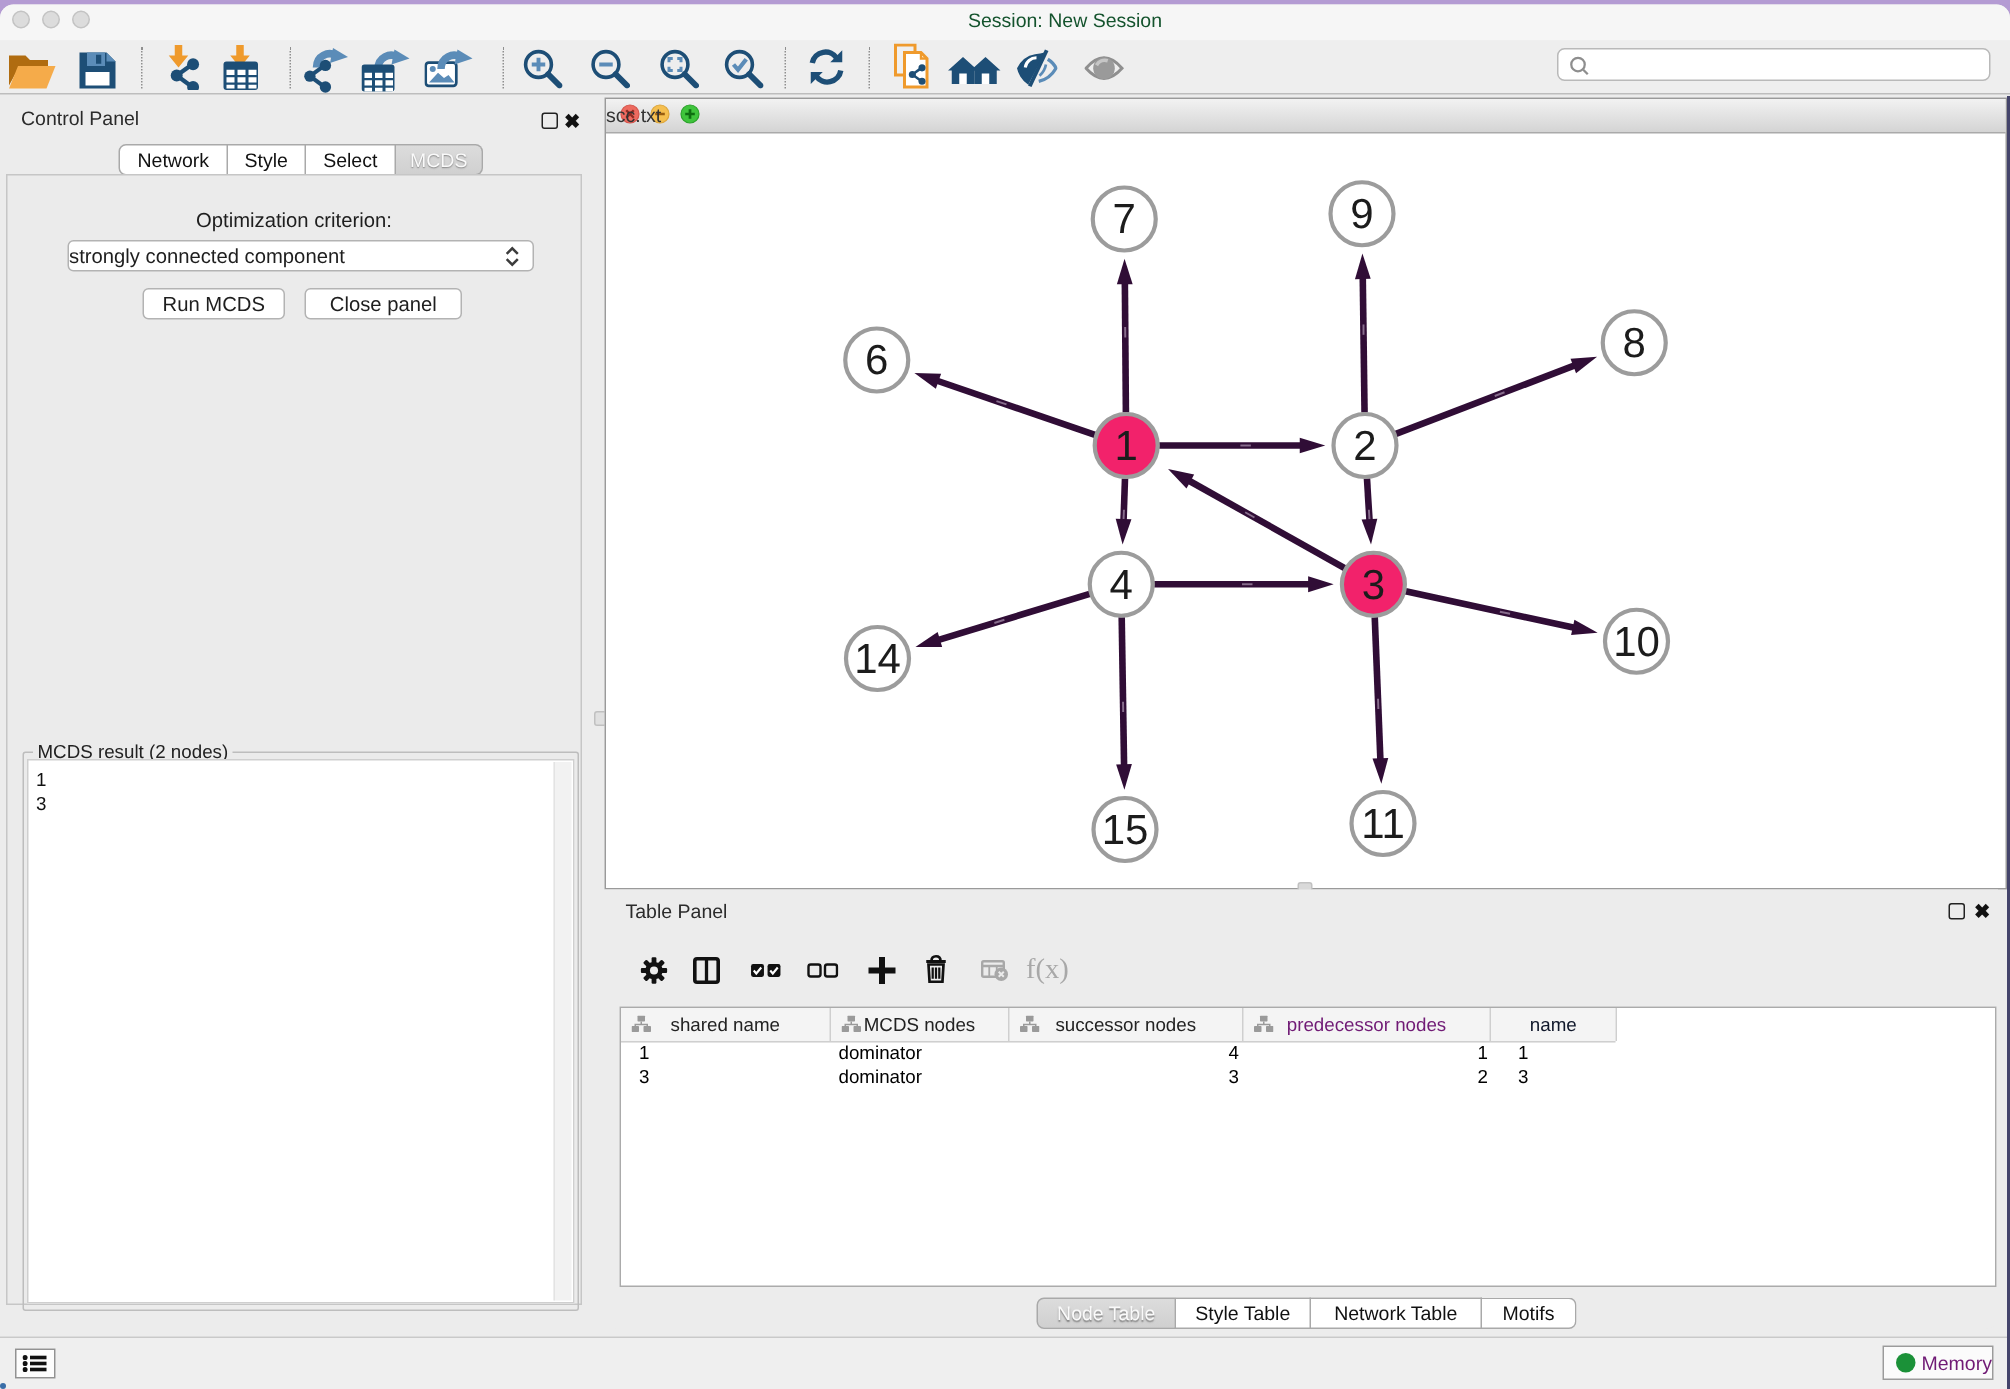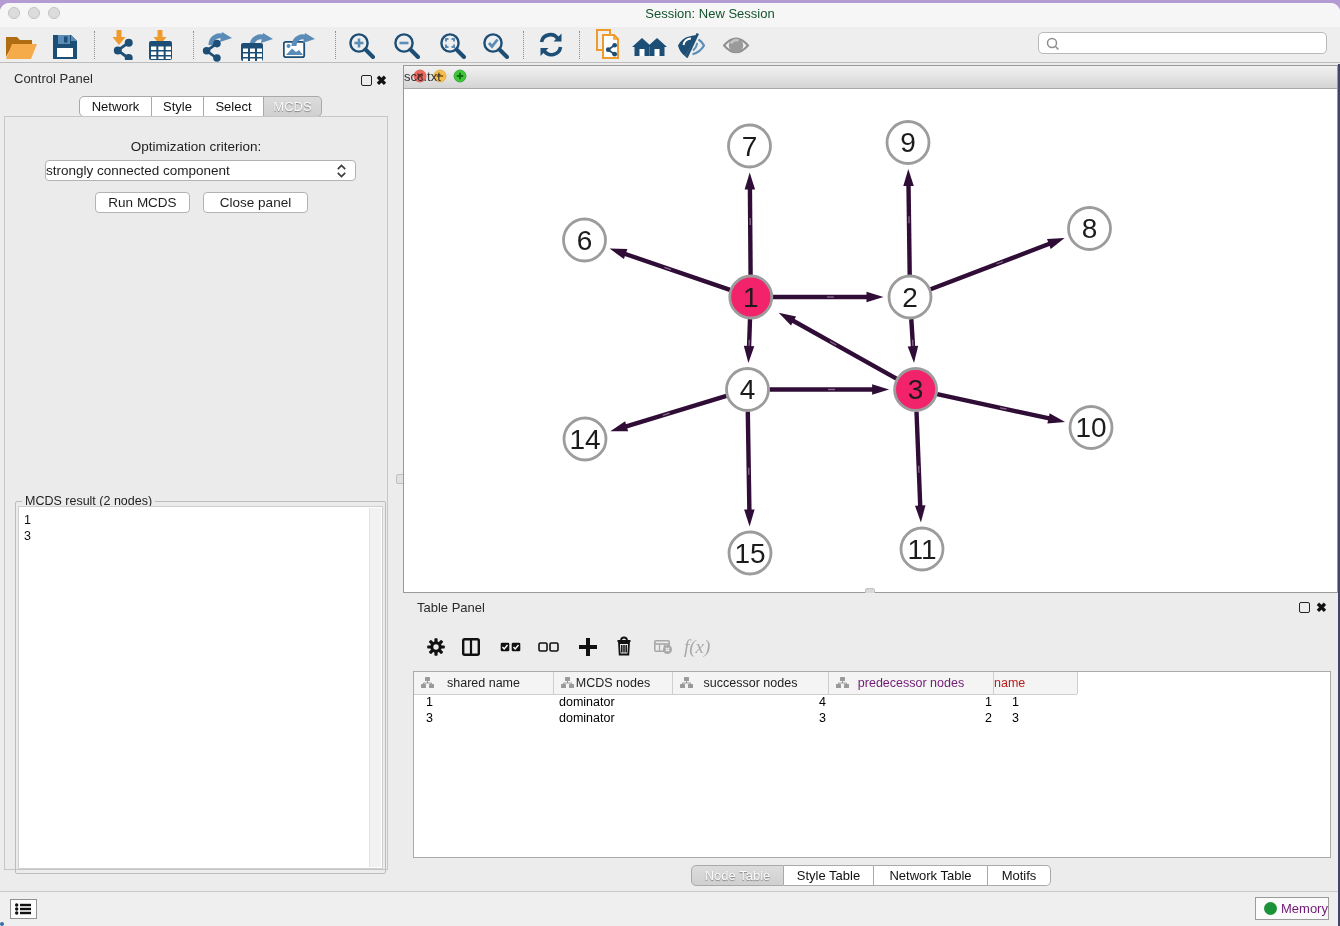--- a/index.html
+++ b/index.html
@@ -392,21 +392,21 @@
 <svg class="abs" width="19" height="15" style="left:654px;top:640px">
     <g>
       <rect x="0.8" y="0.8" width="14.4" height="10.4" rx="1" fill="none" stroke="#a8a8a8" stroke-width="1.6"></rect>
       <line x1="1" y1="4" x2="15" y2="4" stroke="#a8a8a8" stroke-width="1.6"></line>
       <line x1="5.5" y1="4" x2="5.5" y2="11" stroke="#a8a8a8" stroke-width="1.2"></line>
       <line x1="10.5" y1="4" x2="10.5" y2="11" stroke="#a8a8a8" stroke-width="1.2"></line>
       <circle cx="13.5" cy="9.5" r="4.5" fill="#a8a8a8"></circle>
       <path d="M11.8 7.8 L15.2 11.2 M15.2 7.8 L11.8 11.2" stroke="#ebebeb" stroke-width="1.3"></path>
     </g>
   </svg>
-<div class="abs" style="left:684px;top:636px;font-family:'Liberation Serif',serif;font-style:italic;font-size:19px;color:#a8a8a8">f(x)</div>
+<div class="abs" style="left:684px;top:636px;font-family:'Liberation Serif',serif;font-size:19px;color:#a8a8a8">f(x)</div>
 <div class="abs" id="tbl" style="left:413px;top:671px;width:918px;height:187px;background:#fff;border:1px solid #ababab;box-sizing:border-box;font-size:12.5px">
   <div style="position:absolute;left:0;top:0;width:663px;height:22px;background:#f4f4f4;border-bottom:1px solid #cfcfcf">
     <div style="position:absolute;left:0px;top:0;width:140px;height:22px;border-right:1px solid #cfcfcf;box-sizing:border-box">
 <svg width="13" height="12" style="position:absolute;left:7px;top:5px">
           <g fill="#9a9a9a">
             <rect x="4" y="0" width="5" height="4" rx="0.5"></rect>
             <rect x="0" y="7" width="5" height="4" rx="0.5"></rect>
             <rect x="8" y="7" width="5" height="4" rx="0.5"></rect>
           </g>
           <path d="M6.5 4 V6 M2.5 7 V6 H10.5 V7" stroke="#9a9a9a" stroke-width="1" fill="none"></path>
@@ -440,21 +440,21 @@
           <g fill="#9a9a9a">
             <rect x="4" y="0" width="5" height="4" rx="0.5"></rect>
             <rect x="0" y="7" width="5" height="4" rx="0.5"></rect>
             <rect x="8" y="7" width="5" height="4" rx="0.5"></rect>
           </g>
           <path d="M6.5 4 V6 M2.5 7 V6 H10.5 V7" stroke="#9a9a9a" stroke-width="1" fill="none"></path>
         </svg>
 <div style="position:absolute;left:0;top:4px;width:100%;text-align:center;font-size:12.5px;color:#701a75">predecessor nodes</div>
       </div>
 <div style="position:absolute;left:580px;top:0;width:84px;height:22px;border-right:1px solid #cfcfcf;box-sizing:border-box">
-<div style="position:absolute;left:0;top:4px;width:100%;font-size:12.5px;color:#b91c1c">name</div>
+<div style="position:absolute;left:0;top:4px;width:100%;text-align:center;font-size:12.5px;color:#0f172a">name</div>
       </div>
   </div>
   <div style="position:absolute;left:0;top:23px;width:100%;height:16px">
     <span style="position:absolute;left:12px">1</span>
     <span style="position:absolute;left:145px">dominator</span>
     <span style="position:absolute;left:340px;width:72px;text-align:right">4</span>
     <span style="position:absolute;left:500px;width:78px;text-align:right">1</span>
     <span style="position:absolute;left:598px">1</span>
   </div>
   <div style="position:absolute;left:0;top:39px;width:100%;height:16px">

